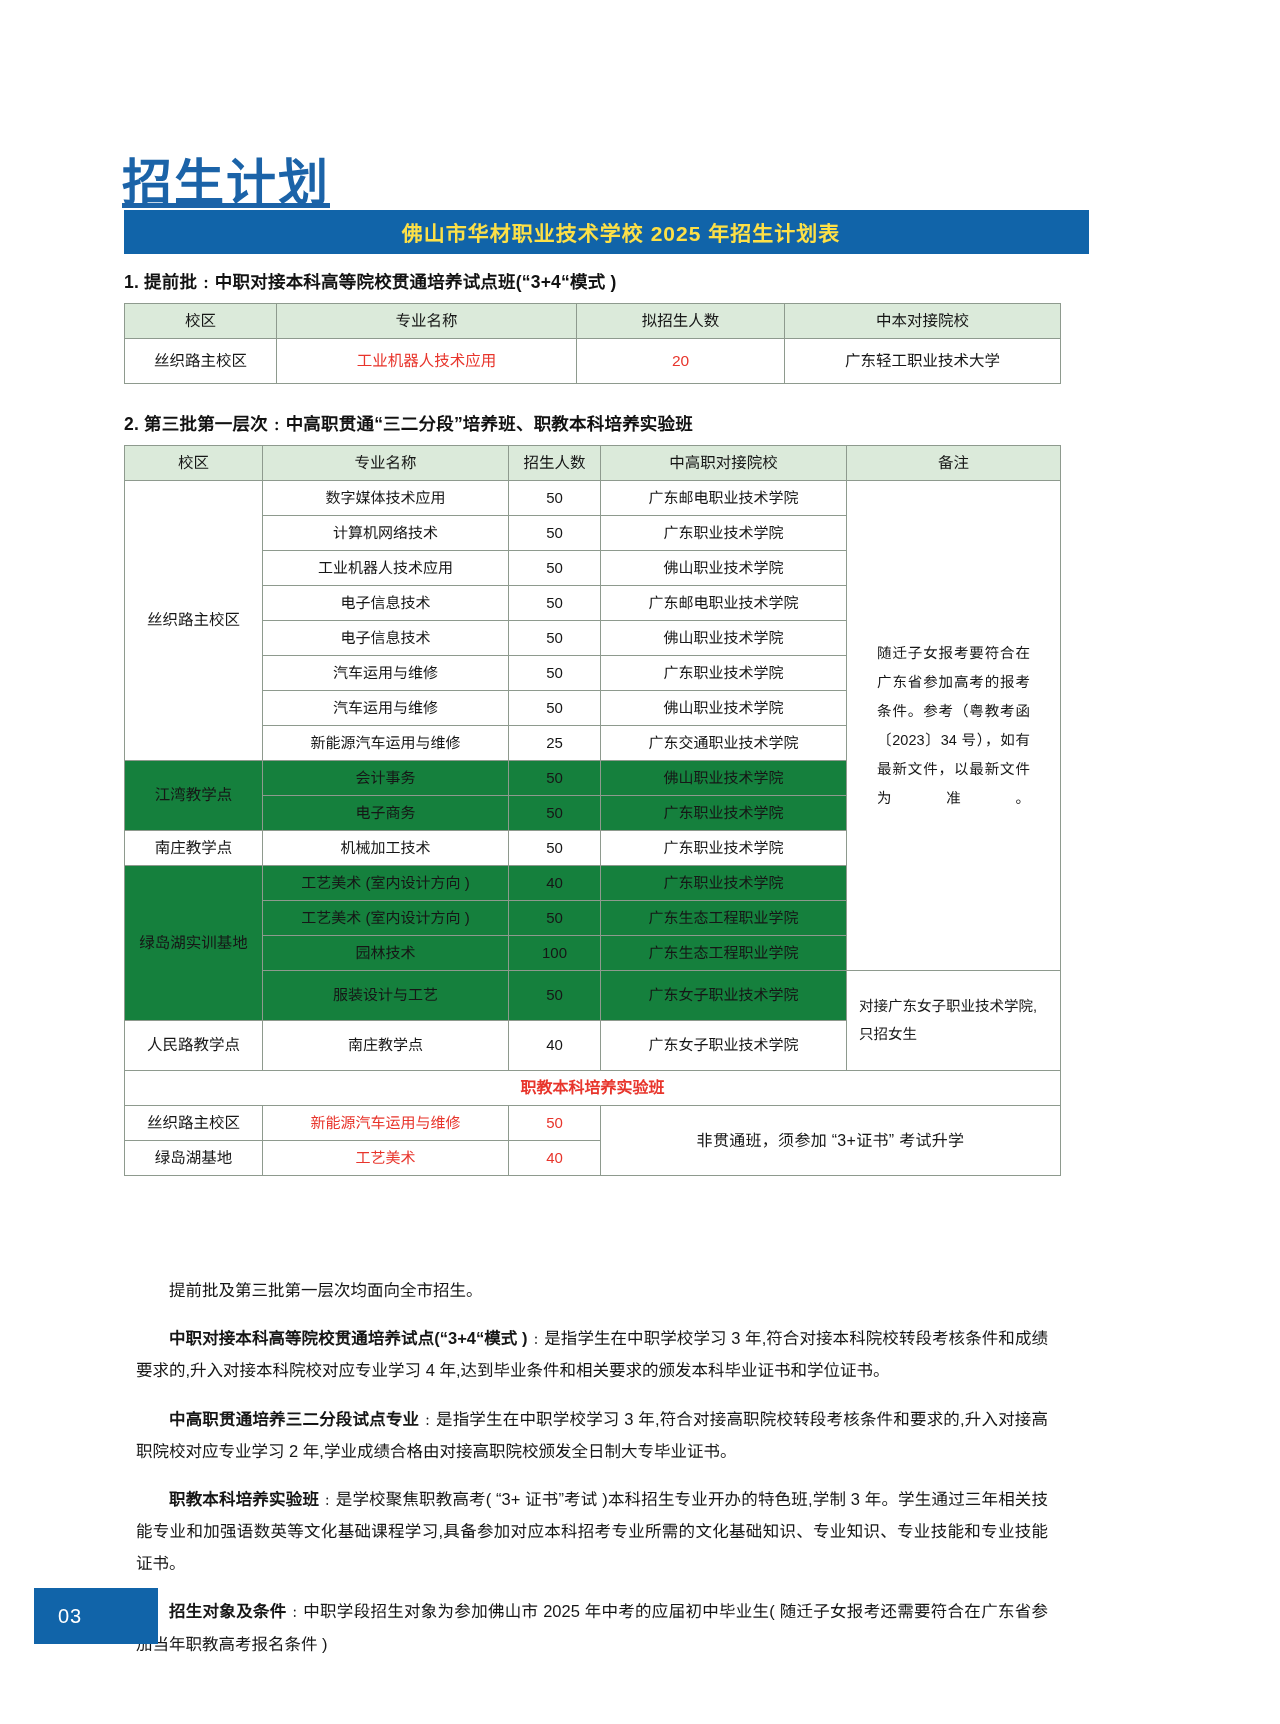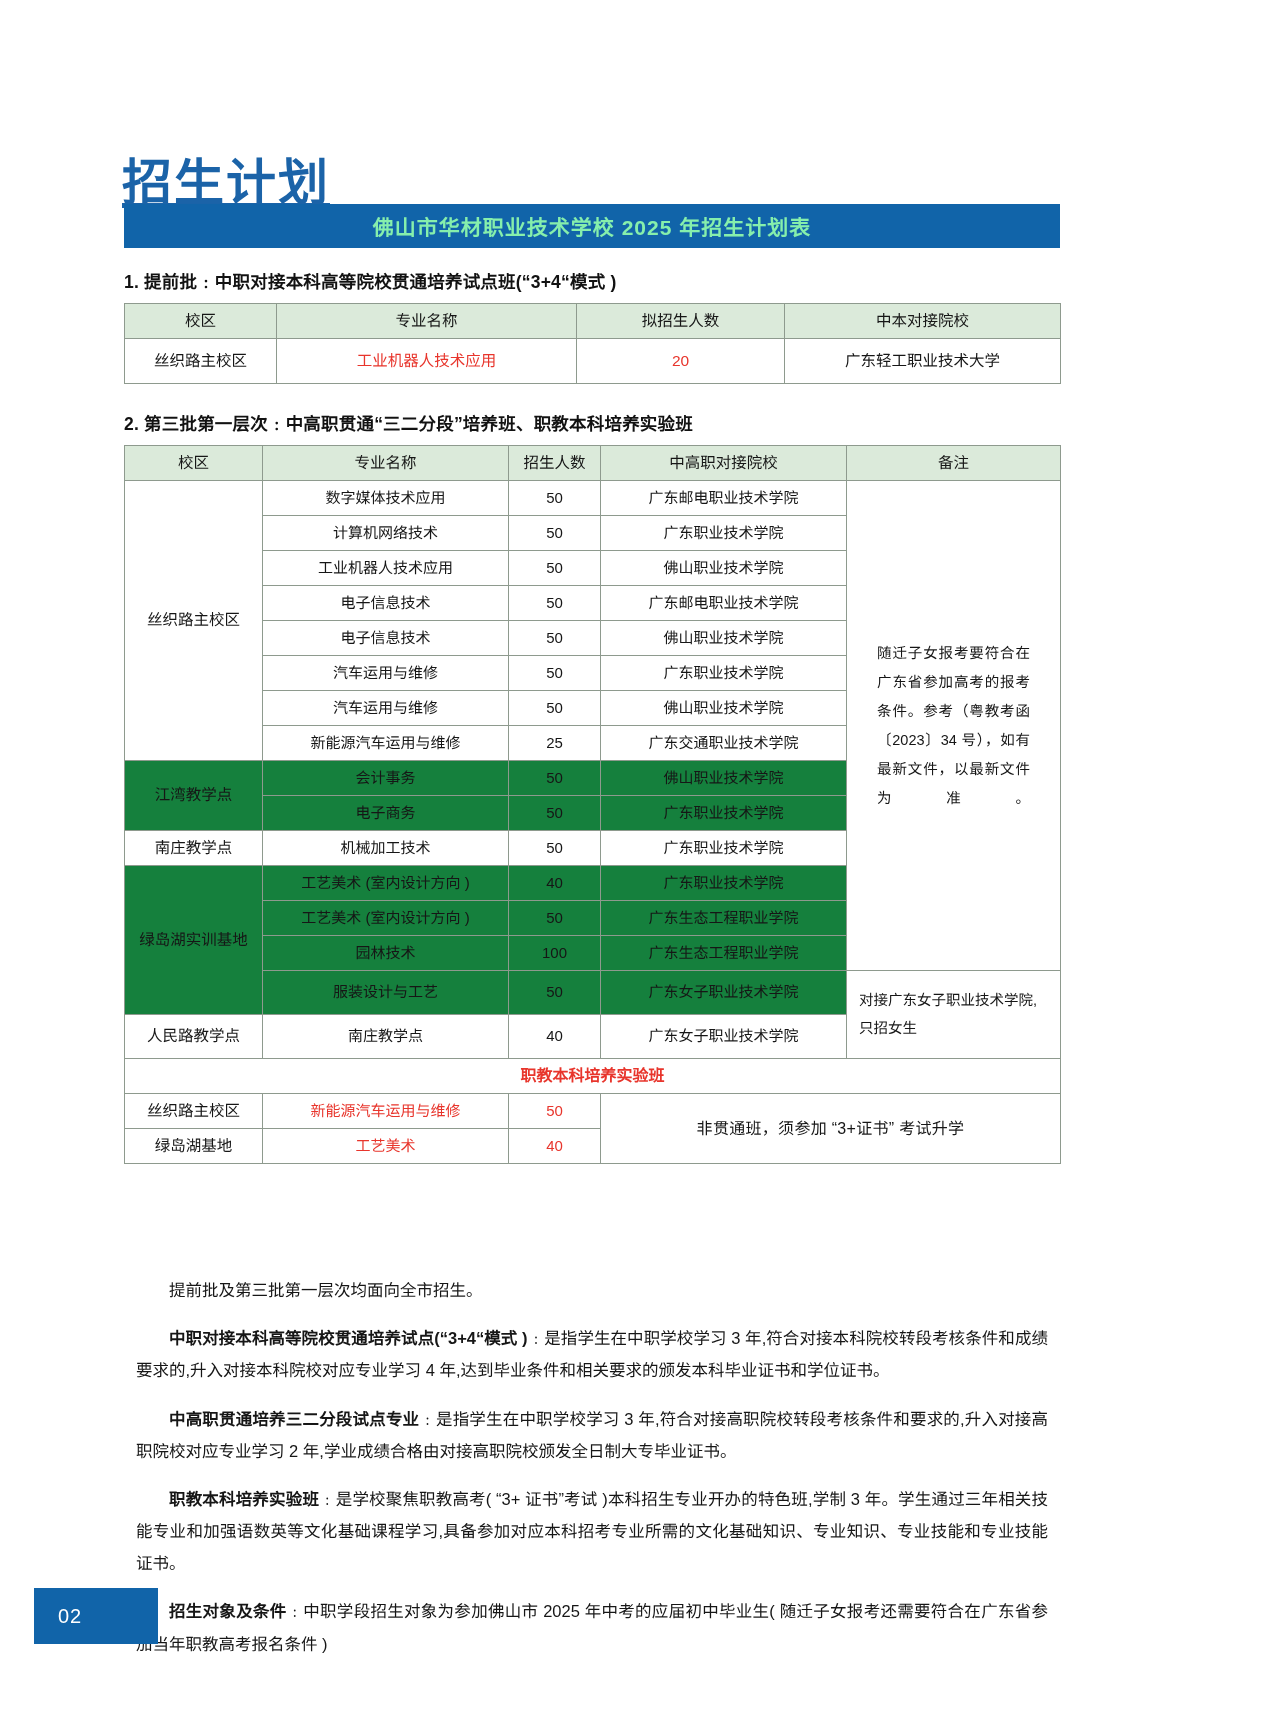--- a/index.html
+++ b/index.html
@@ -33,31 +33,32 @@
     letter-spacing: 2px;
     color: #1b63a8;
     line-height: 1.1;
     text-decoration: underline;
   }
 
   
   .banner {
     position: absolute;
     left: 124px;
-    top: 204px;
+    top: 210px;
     width: 936px;
     height: 44px;
     background: #1164a9;
-    color: #86efac;
+    color: #fde047;
     font-size: 21px;
     font-weight: bold;
     letter-spacing: 1px;
     display: flex;
     align-items: center;
     justify-content: center;
+    padding-left: 29px;
   }
 
   
   .section-label {
     position: absolute;
     left: 124px;
     font-size: 17.5px;
     font-weight: bold;
     letter-spacing: .2px;
     color: #121212;
@@ -109,21 +110,21 @@
     text-align-last: justify;
     padding: 8px 30px;
     font-size: 14.5px;
     line-height: 2.0;
     vertical-align: middle;
   }
   .note-cell.left-note {
     text-align: left;
     text-align-last: left;
     line-height: 1.9;
-    padding: 16px 12px;
+    padding: 22px 12px;
   }
   .subhead-row td {
     background: #ffffff;
     height: 44px;
     color: #e8352c;
     font-weight: bold;
     font-size: 16px;
   }
   .exam-note {
     font-size: 16px;
@@ -327,15 +328,15 @@
 
   <div class="body-text">
     <p>提前批及第三批第一层次均面向全市招生。</p>
     <p><b>中职对接本科高等院校贯通培养试点(“3+4“模式 )</b><span>﹕是指学生在中职学校学习 3 年,符合对接本科院校转段考核条件和成绩要求的,升入对接本科院校对应专业学习 4 年,达到毕业条件和相关要求的颁发本科毕业证书和学位证书。</span></p>
     <p><b>中高职贯通培养三二分段试点专业</b><span>﹕是指学生在中职学校学习 3 年,符合对接高职院校转段考核条件和要求的,升入对接高职院校对应专业学习 2 年,学业成绩合格由对接高职院校颁发全日制大专毕业证书。</span></p>
     <p><b>职教本科培养实验班</b><span>﹕是学校聚焦职教高考( “3+ 证书”考试 )本科招生专业开办的特色班,学制 3 年。学生通过三年相关技能专业和加强语数英等文化基础课程学习,具备参加对应本科招考专业所需的文化基础知识、专业知识、专业技能和专业技能证书。</span></p>
     <p><b>招生对象及条件</b><span>﹕中职学段招生对象为参加佛山市 2025 年中考的应届初中毕业生( 随迁子女报考还需要符合在广东省参加当年职教高考报名条件 )</span></p>
   </div>
 
   <div class="footer-bar"></div>
-  <div class="footer-num">02</div>
+  <div class="footer-num">03</div>
 
 </div>
 
 </body></html>

